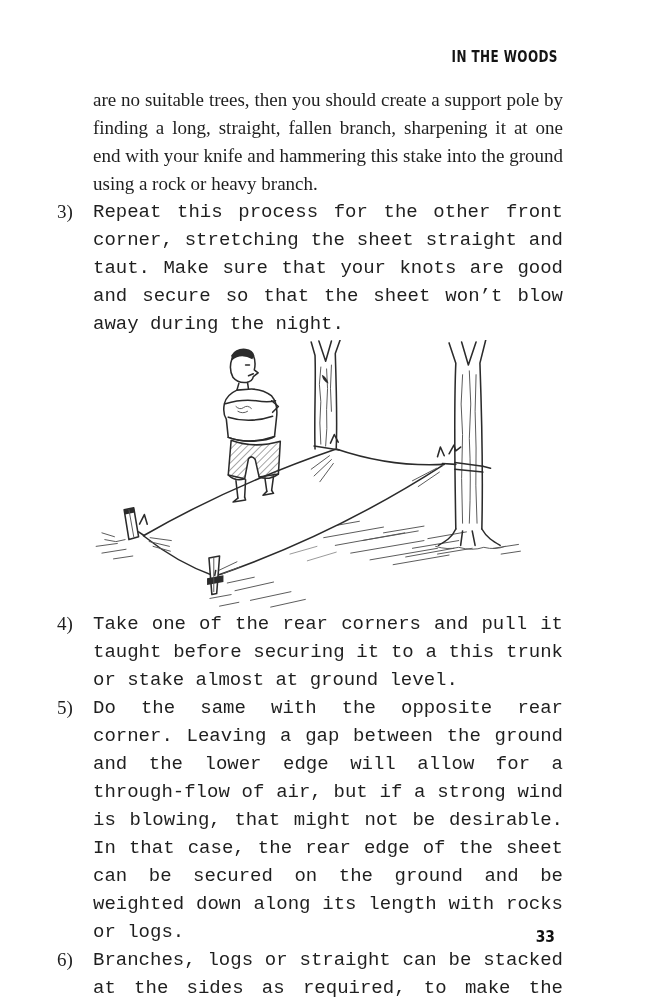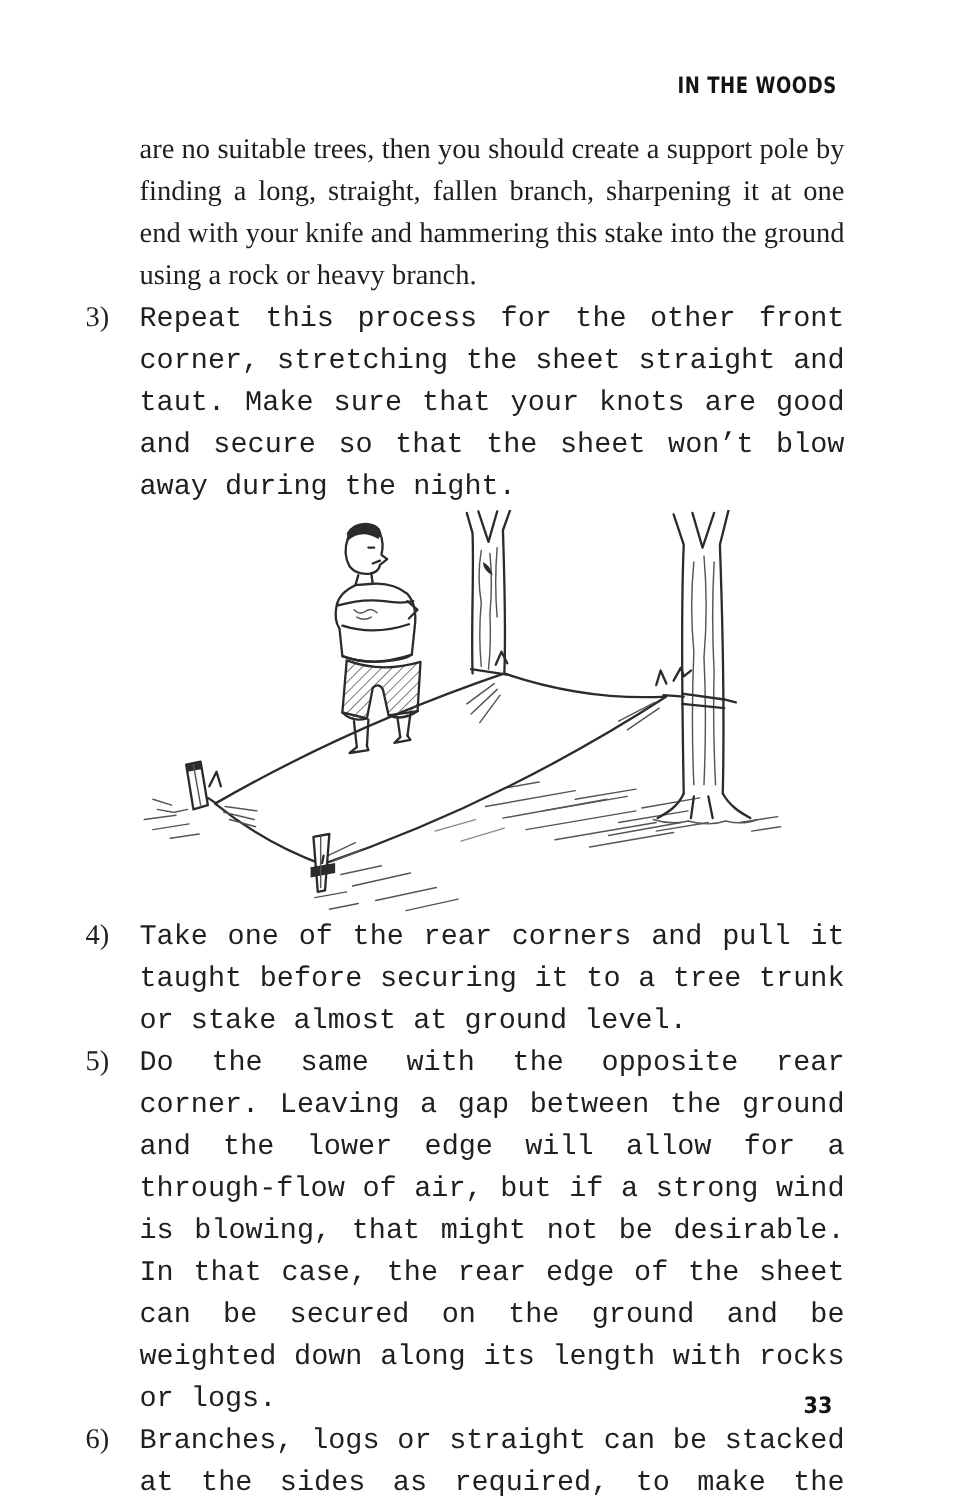--- a/index.html
+++ b/index.html
@@ -222,21 +222,21 @@
           <path d="M142,268 l22,-4"></path>
           <path d="M152,276 l20,-4"></path>
       </g>
     </svg>
   </figure>
 
   <div>
 
       <div class="list-item">
         <span class="li-num">4)</span>
-        <span class="li-text">Take one of the rear corners and pull it taught before securing it to a tree trunk or stake almost at ground level.</span>
+        <span class="li-text">Take one of the rear corners and pull it taught before securing it to a this trunk or stake almost at ground level.</span>
       </div>
 
       <div class="list-item">
         <span class="li-num">5)</span>
         <span class="li-text">Do the same with the opposite rear corner. Leaving a gap between the ground and the lower edge will allow for a through-flow of air, but if a strong wind is blowing, that might not be desirable. In that case, the rear edge of the sheet can be secured on the ground and be weighted down along its length with rocks or logs.</span>
       </div>
 
       <div class="list-item">
         <span class="li-num">6)</span>
         <span class="li-text">Branches, logs or straight can be stacked at the sides as required, to make the shelter more cosy.</span>

